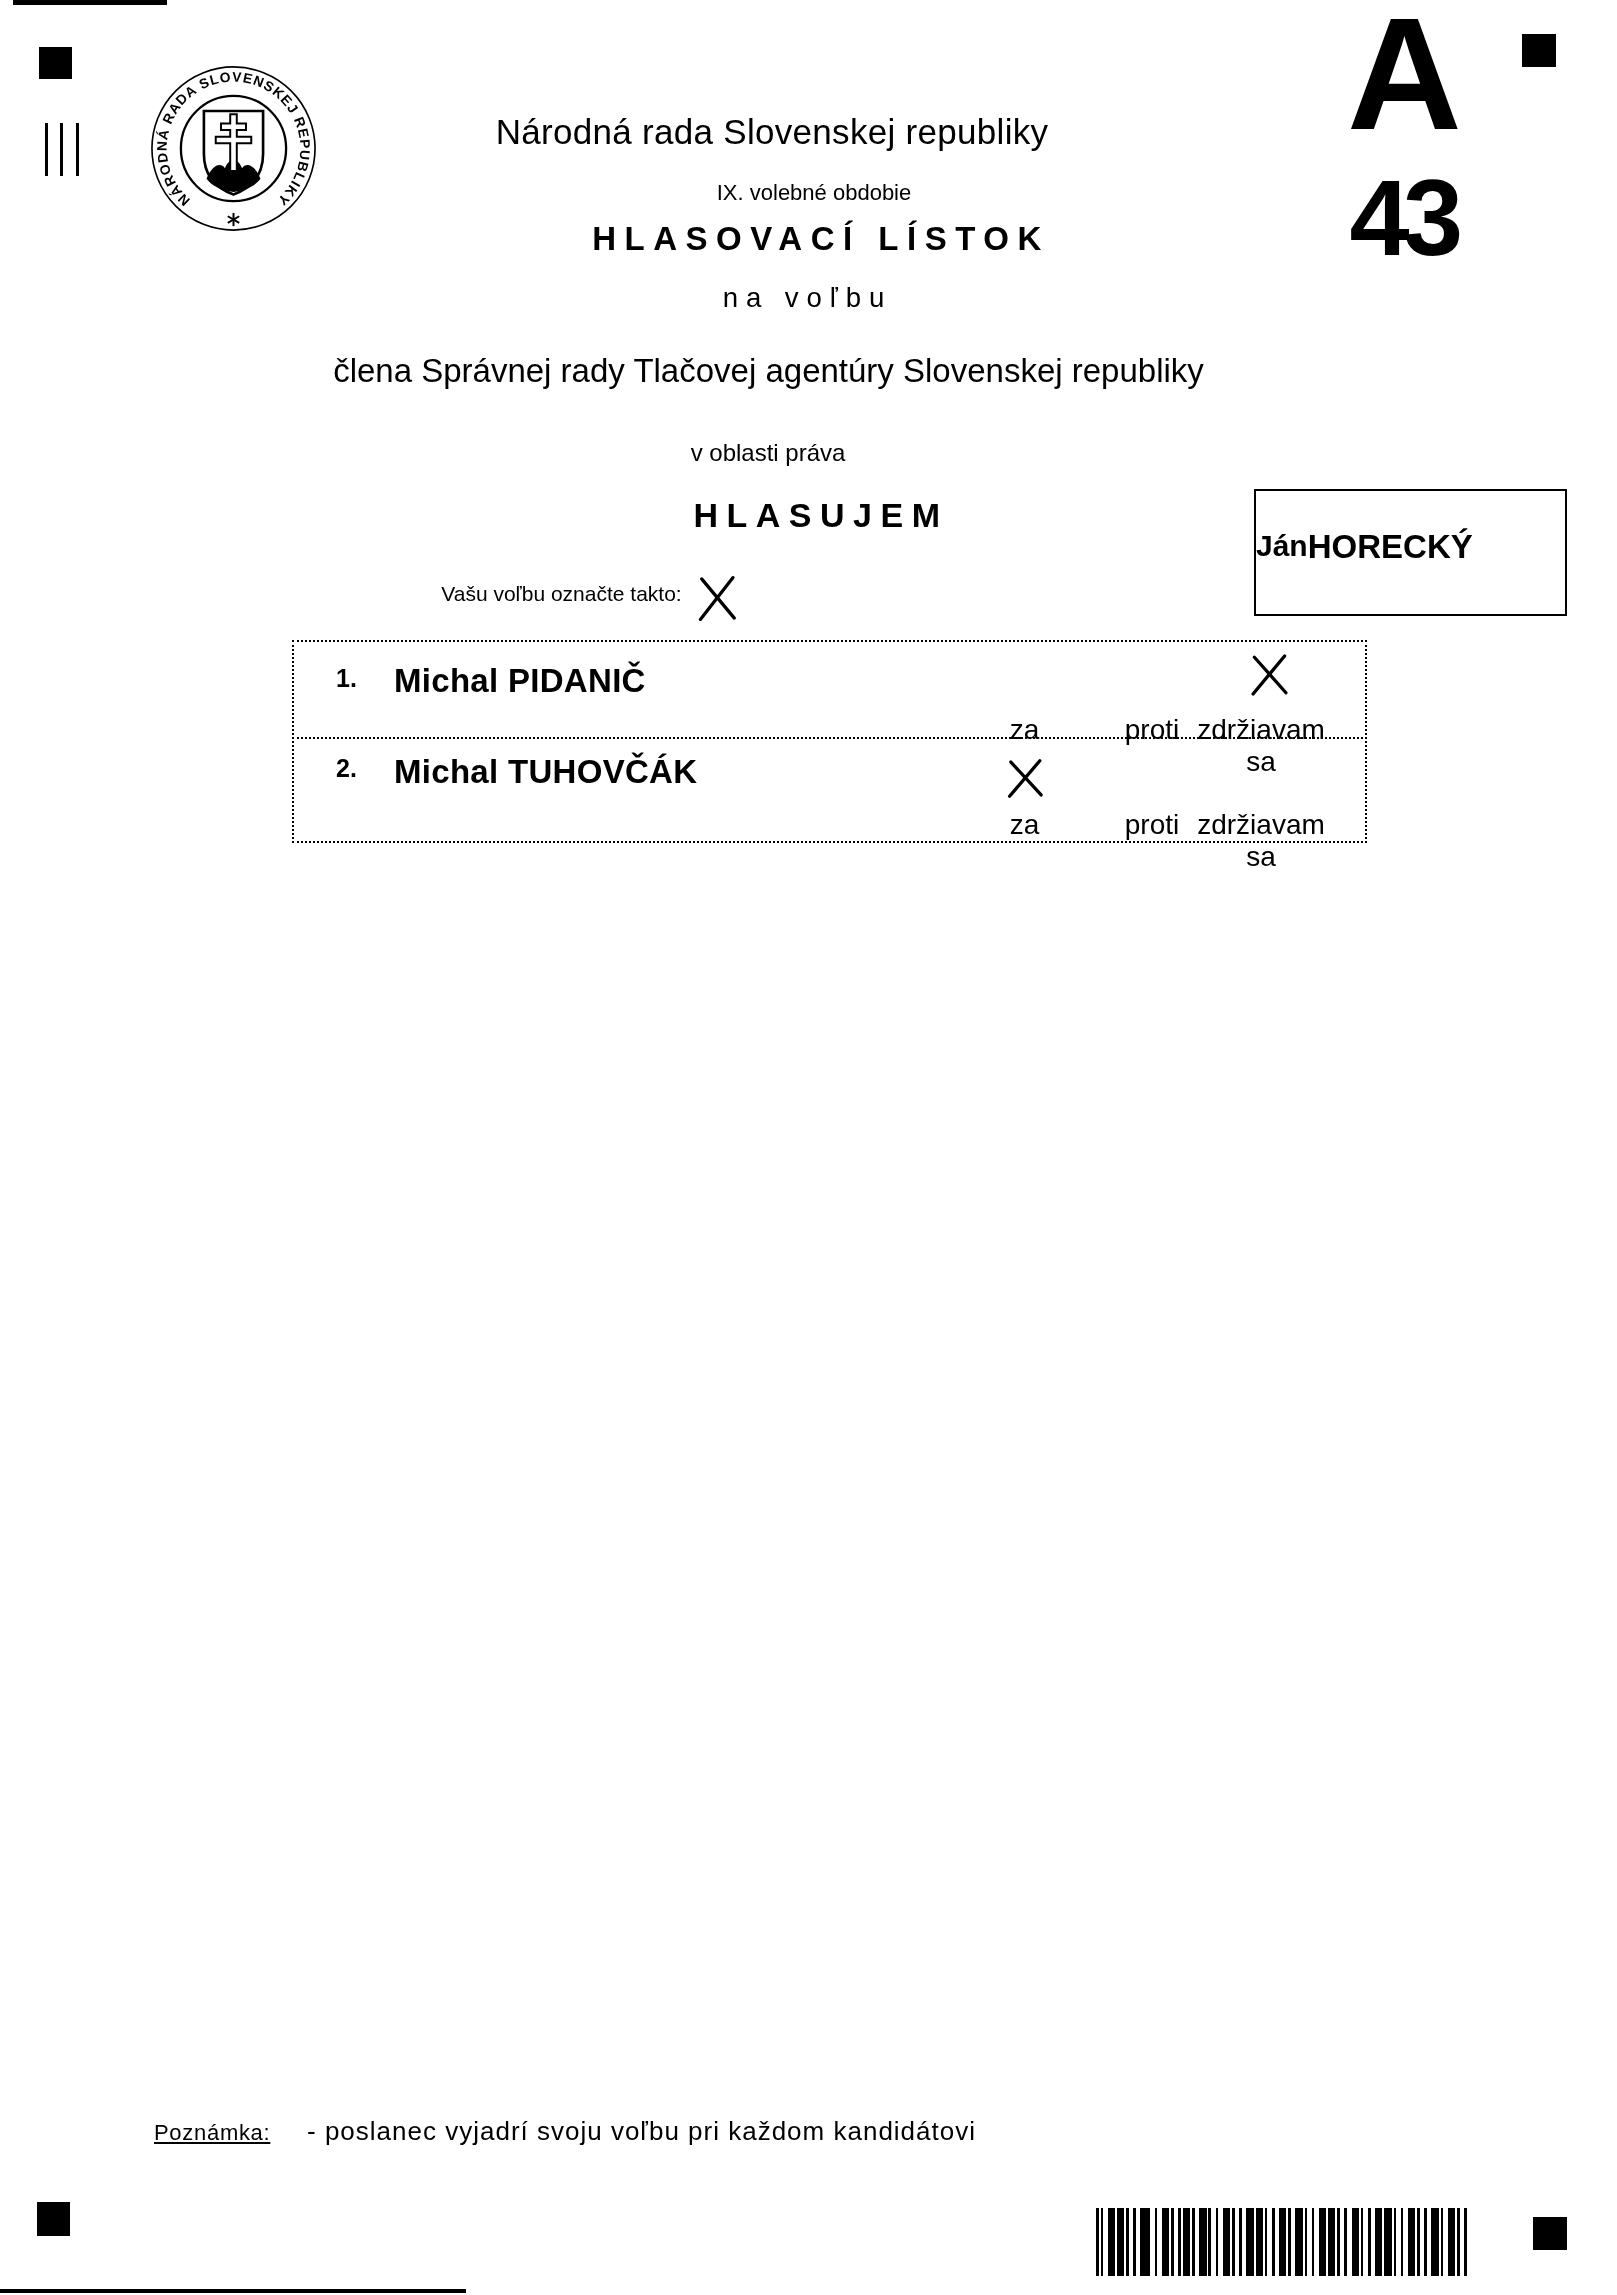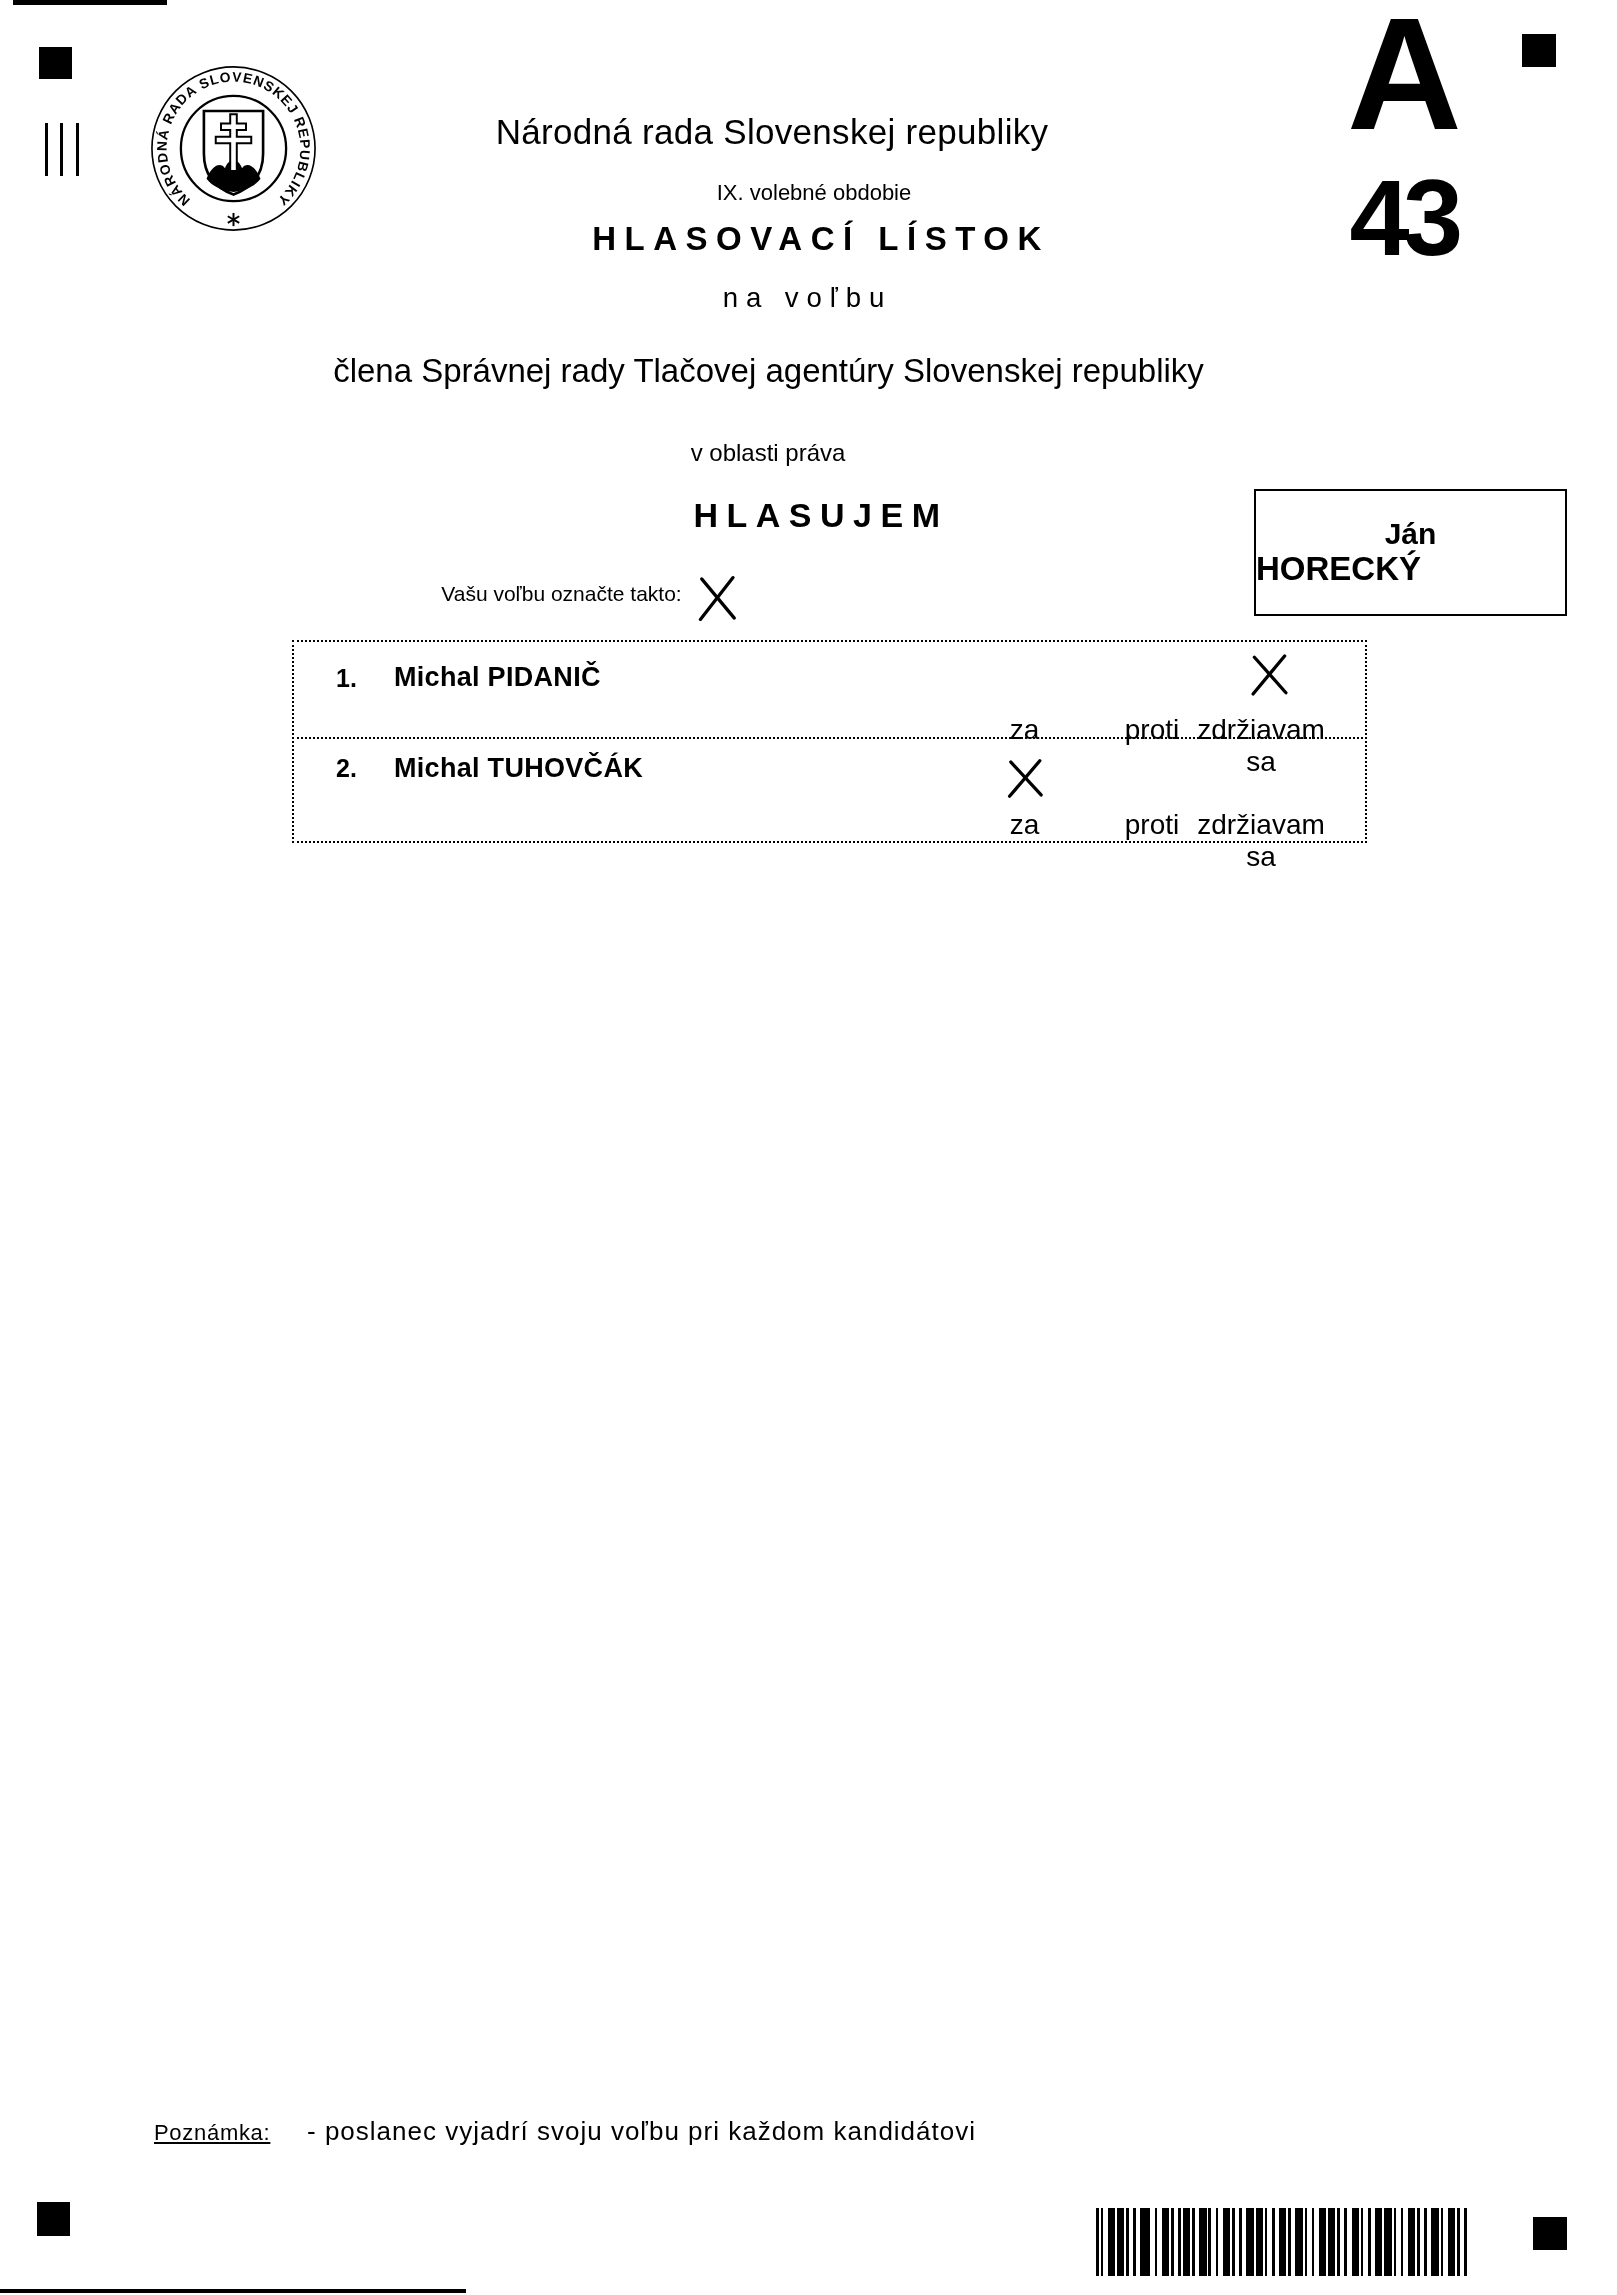--- a/index.html
+++ b/index.html
@@ -25,31 +25,31 @@
   .area{left:617px;top:439px;width:302px;font-size:24px;}
   .votehead{left:657px;top:496px;width:328px;font-size:34px;font-weight:bold;letter-spacing:8.5px;}
   .instr{left:433px;top:582px;width:257px;font-size:21px;text-align:center;}
 
   
   .code-letter{left:1339px;top:-5.3px;width:131px;font-size:159px;font-weight:bold;line-height:1;}
   .code-number{left:1339px;top:164px;width:128px;font-size:108px;font-weight:bold;line-height:1;letter-spacing:-6.6px;}
 
   
   .voter-box{left:1254px;top:489px;width:313px;height:127px;border:2.6px solid #000;box-sizing:border-box;
-             display:flex;flex-direction:column;justify-content:flex-start;padding-top:26px;}
+             display:flex;flex-direction:row;justify-content:flex-start;padding-top:38px;}
   .voter-box .l1{font-size:30px;font-weight:bold;line-height:34px;text-align:center;}
   .voter-box .l2{font-size:33px;font-weight:bold;line-height:35px;}
 
   
   .cand-box{left:292px;top:640px;width:1075px;height:203px;border:2px dotted #000;box-sizing:border-box;}
   .cand-row{left:292px;width:1075px;height:97px;}
   .row1{top:642px;}
   .row2{top:739px;}
   .cand-num{font-size:25px;font-weight:bold;}
-  .cand-name{font-size:27px;font-weight:bold;letter-spacing:0.3px;}
+  .cand-name{font-size:33px;font-weight:bold;letter-spacing:0.3px;}
   .opt{font-size:28px;text-align:center;}
   .opt-za{left:706px;width:53px;}
   .opt-proti{left:827px;width:66px;}
   .opt-zdrz{left:900px;width:138px;}
   .sep{left:292px;top:737px;width:1075px;height:0;border-top:2px dotted #000;}
   .xmark{stroke:#000;stroke-width:5;stroke-linecap:round;fill:none;}
 
   
   .foot-label{left:154px;top:2120px;font-size:22px;letter-spacing:0.7px;text-decoration:underline;}
   .foot-l1{left:307px;top:2116px;font-size:26px;letter-spacing:1px;}

